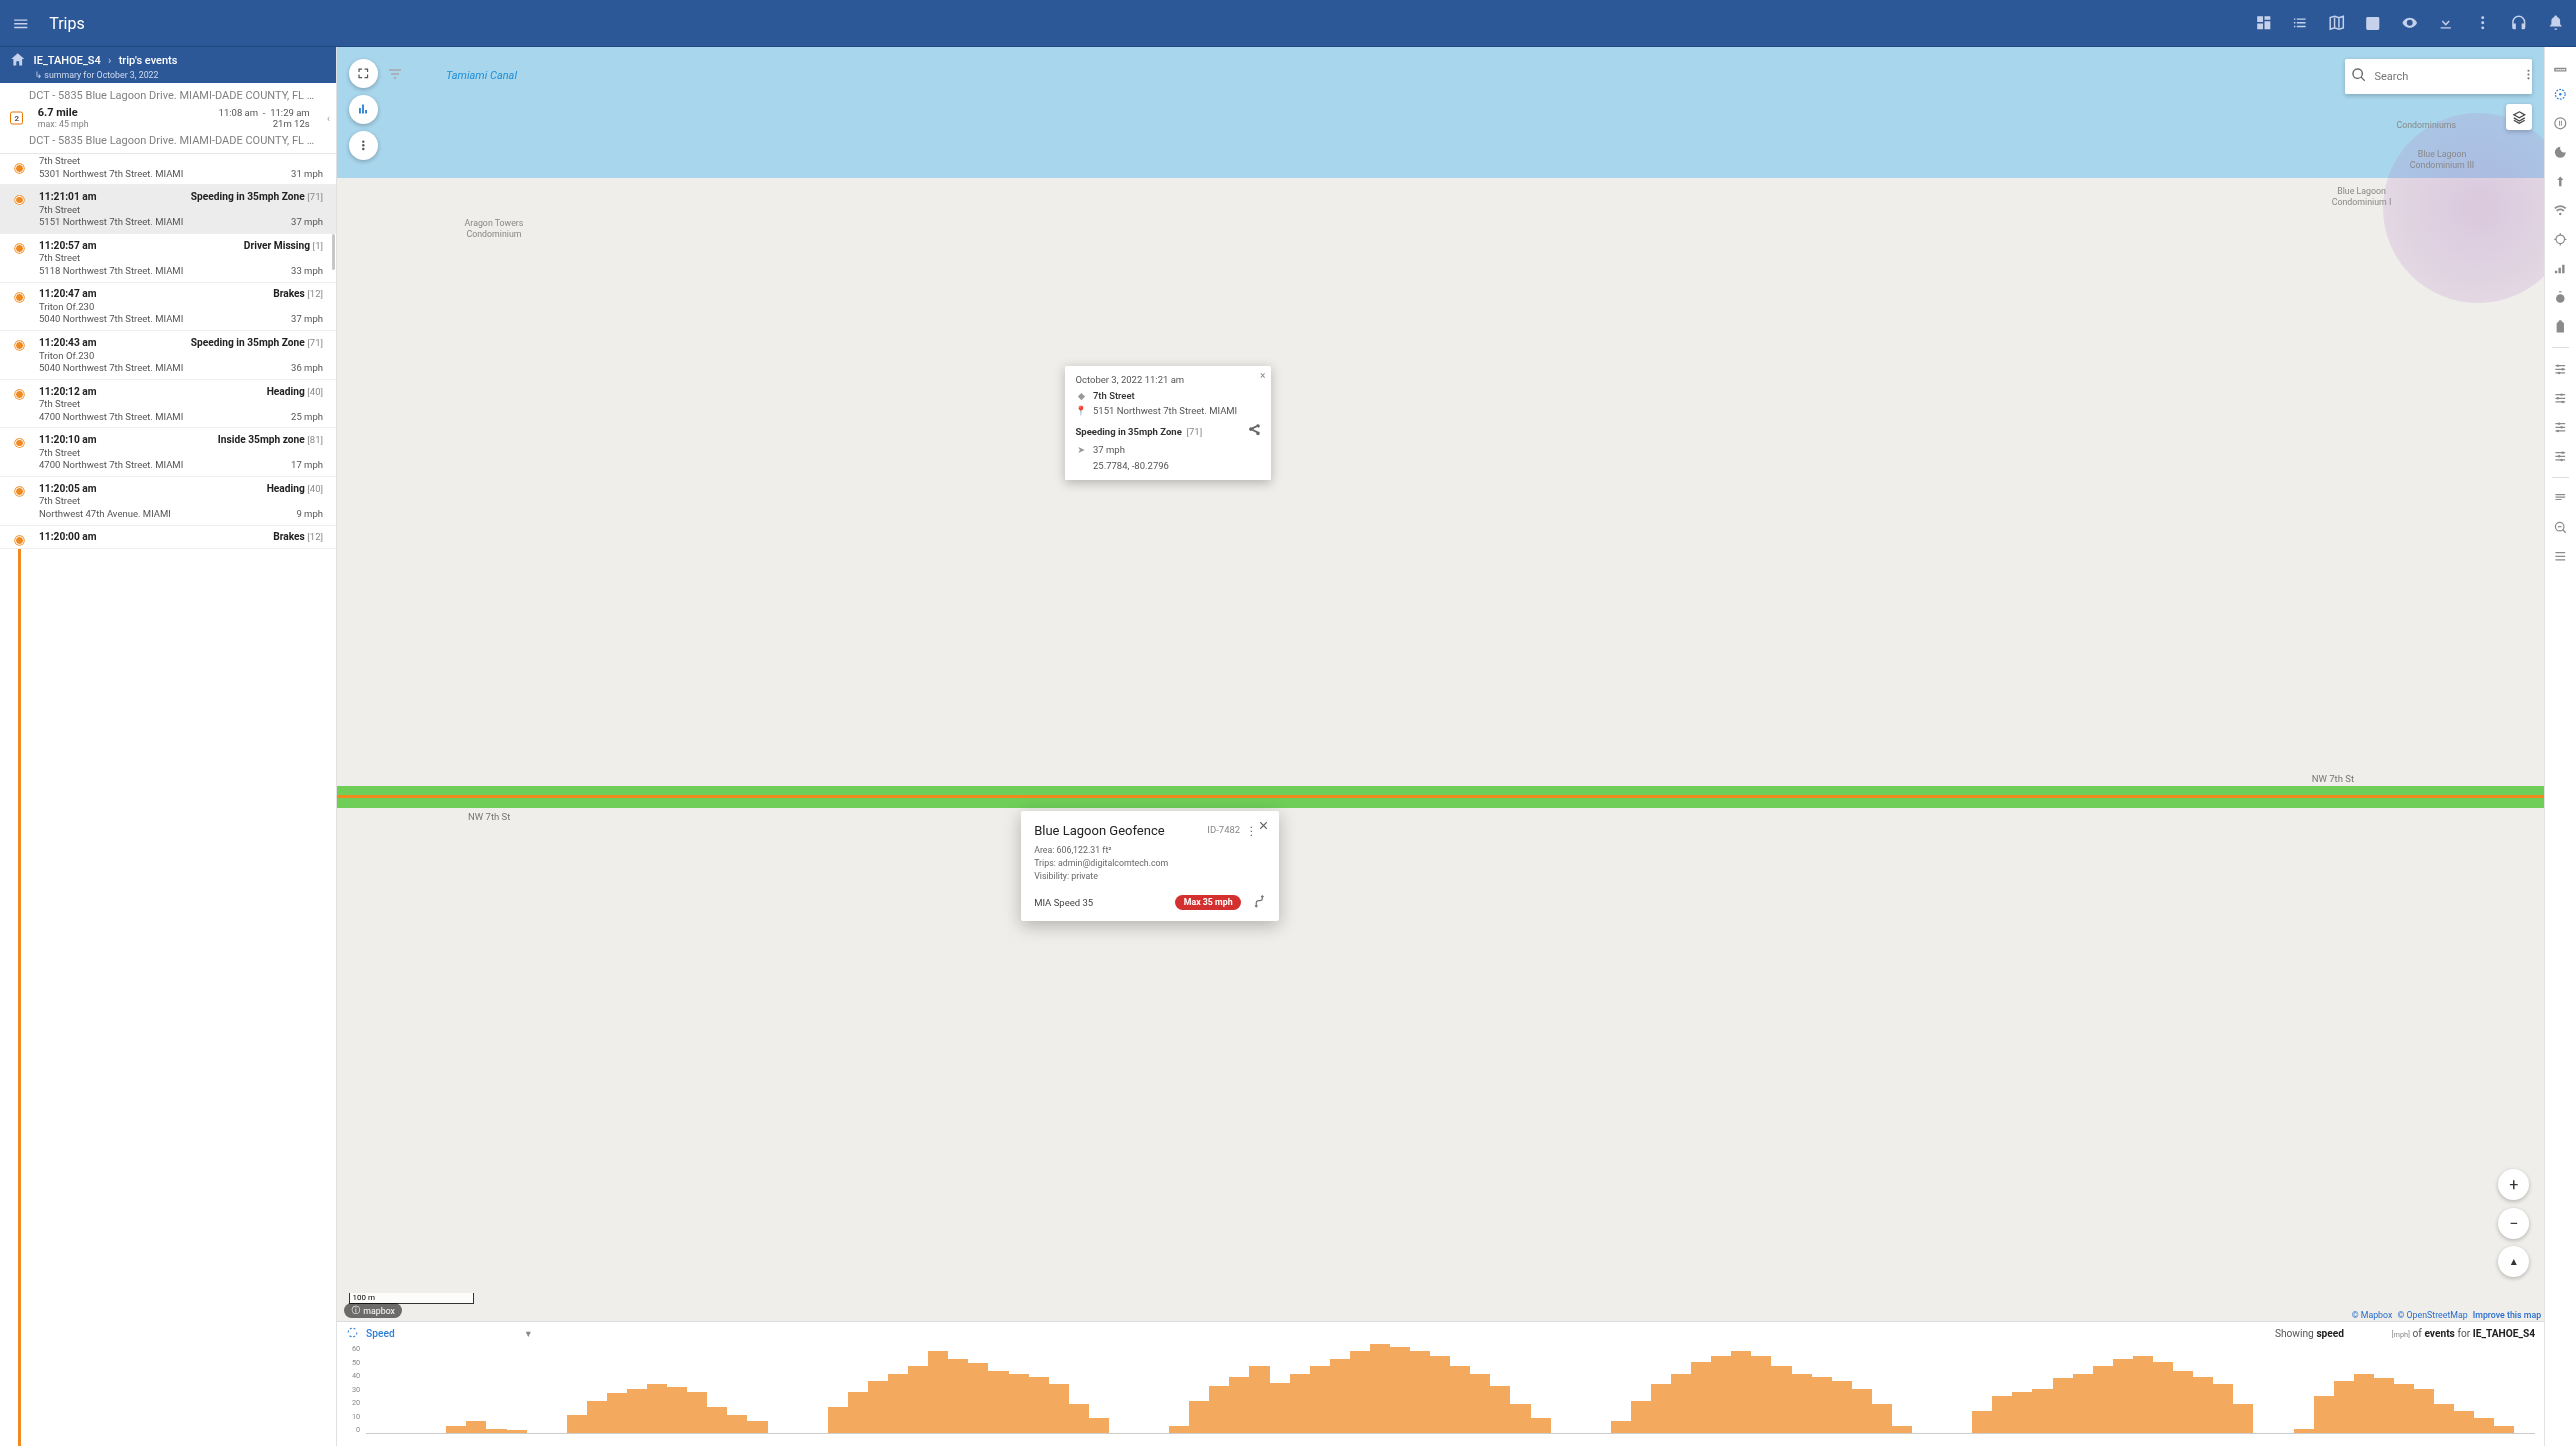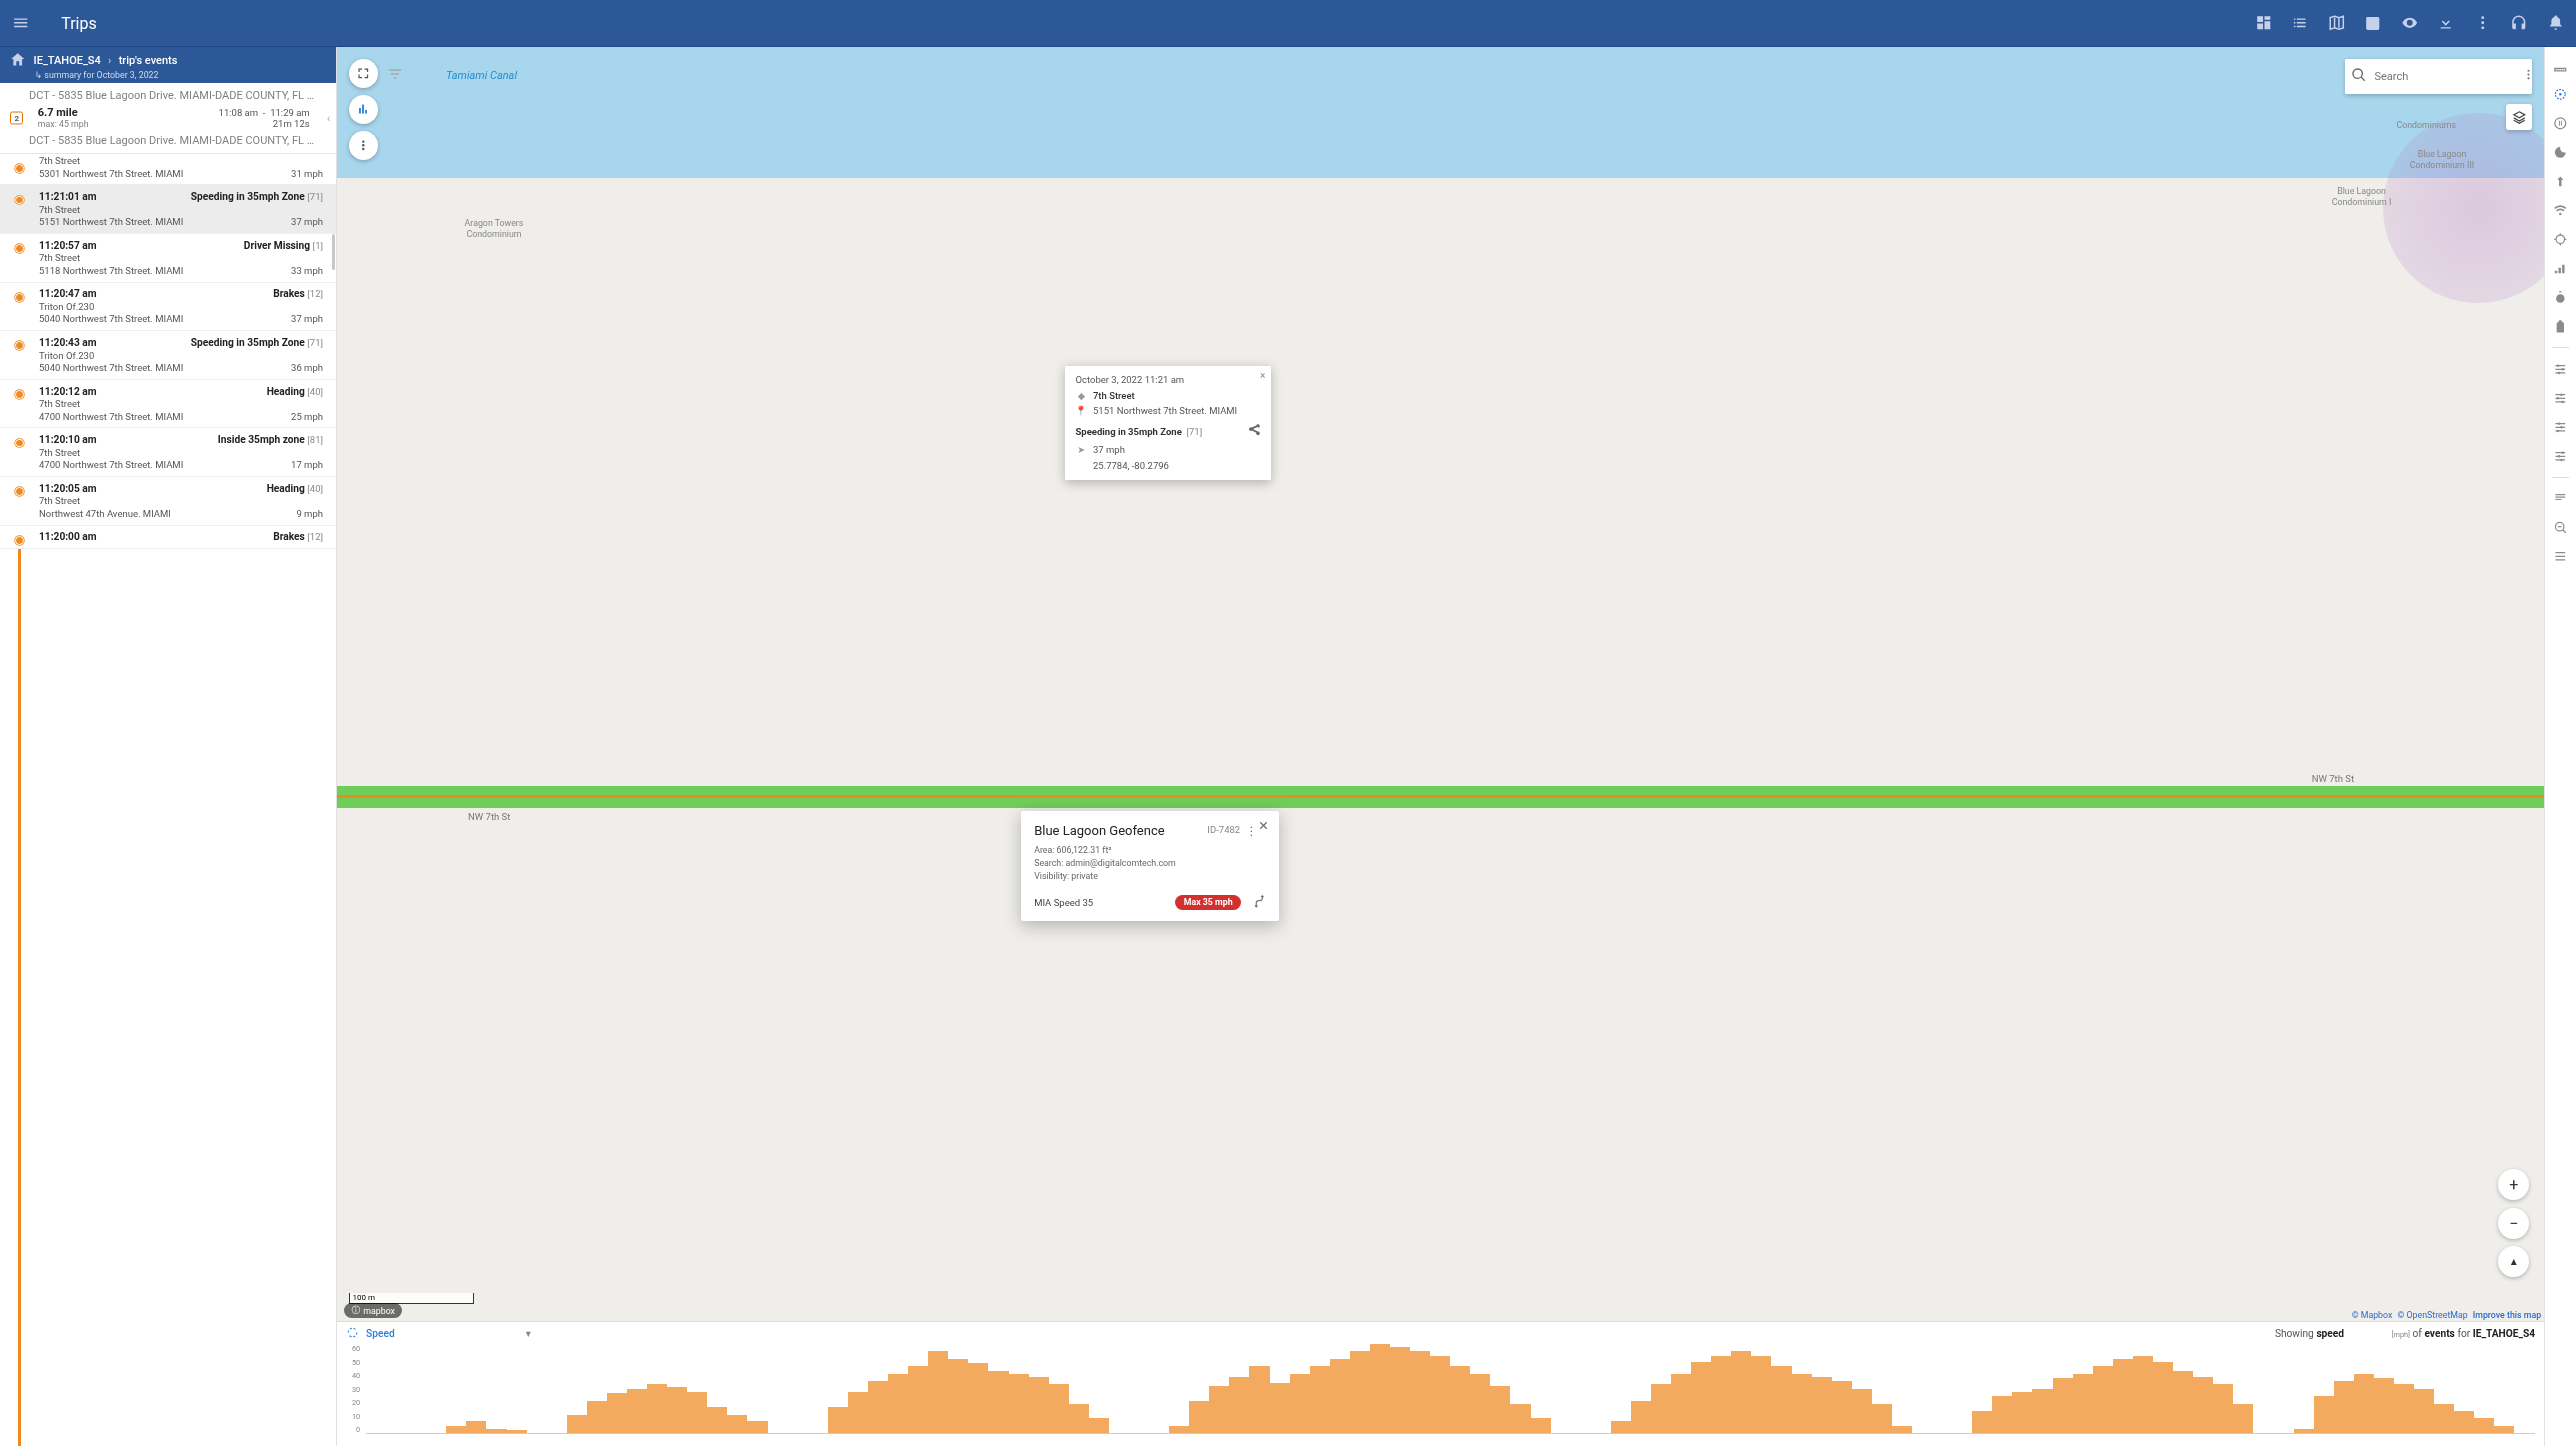--- a/index.html
+++ b/index.html
@@ -1,21 +1,21 @@
 <!DOCTYPE html>
 <html style="font-size:11.7px"><head>
 <meta charset="utf-8">
 <style>
 * { box-sizing: border-box; margin: 0; padding: 0; font-family: Roboto, Arial, sans-serif; }
 html, body { width: 100%; height: 100%; overflow: hidden; }
 body { background: #fff; display: flex; flex-direction: column; }
 
 
 .appbar { height: 47px; background: #2d5898; color: #fff; display: flex; align-items: center; padding: 0 11.7px; justify-content: space-between; border-bottom: 0.7px solid #1f4980; }
-.appbar-left { display: flex; align-items: flex-start; gap: 32px; }
+.appbar-left { display: flex; align-items: flex-end; gap: 20px; }
 .appbar-title { font-size: 16px; font-weight: 400; }
 .appbar-actions { display: flex; align-items: center; gap: 19px; }
 .icon-btn { width: 17.5px; height: 17.5px; display: inline-flex; align-items: center; justify-content: center; color: #c6d2eb; cursor: pointer; }
 .icon-btn svg { width: 17.5px; height: 17.5px; fill: currentColor; }
 
 
 .body-row { flex: 1; display: flex; min-height: 0; }
 
 
 .left-col { width: 337px; display: flex; flex-direction: column; background: #fff; border-right: 0.7px solid #e0e0e0; }
@@ -426,21 +426,21 @@
 
       <div class="geo-panel">
         <span class="geo-close"><svg viewBox="0 0 24 24" width="13" height="13" fill="currentColor">
               <path d="M6 6l12 12M18 6L6 18" stroke="currentColor" stroke-width="2"></path>
             </svg></span>
         <span class="geo-more">⋮</span>
         <span class="geo-id">ID-7482</span>
         <h3>Blue Lagoon Geofence</h3>
         <div class="geo-meta">
           <div>Area: 606,122.31 ft²</div>
-          <div>Search: admin@digitalcomtech.com</div>
+          <div>Trips: admin@digitalcomtech.com</div>
           <div>Visibility: private</div>
         </div>
         <div class="geo-bottom">
           <span style="font-size:9.5px;color:#444">MIA Speed 35</span>
           <div style="display:flex;align-items:center;gap:10.2px">
             <span class="geo-pill">Max 35 mph</span>
             <span class="geo-route"><svg viewBox="0 0 24 24" width="14.6" height="14.6" fill="currentColor">
                   <path d="M7 21v-6a4 4 0 014-4h2a4 4 0 004-4V3M5 19l2 2 2-2M19 5l-2-2-2 2" fill="none" stroke="currentColor" stroke-width="2"></path>
                 </svg></span>
           </div>

